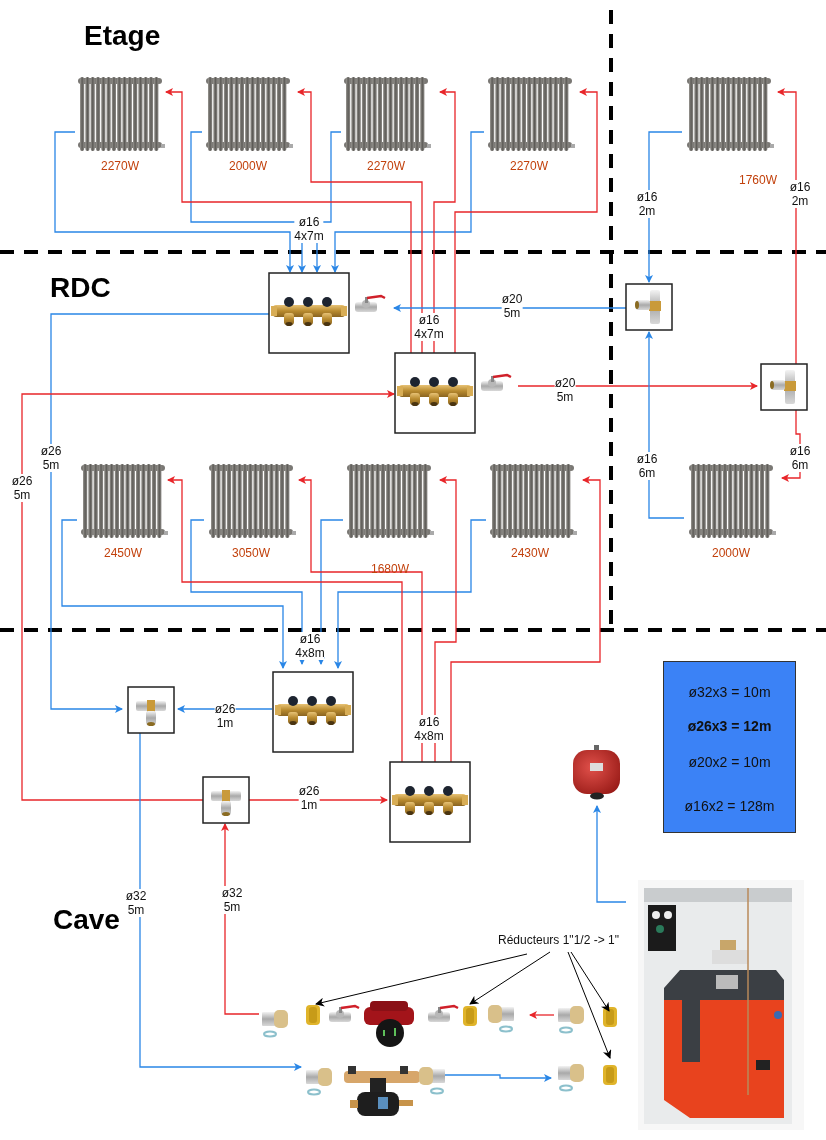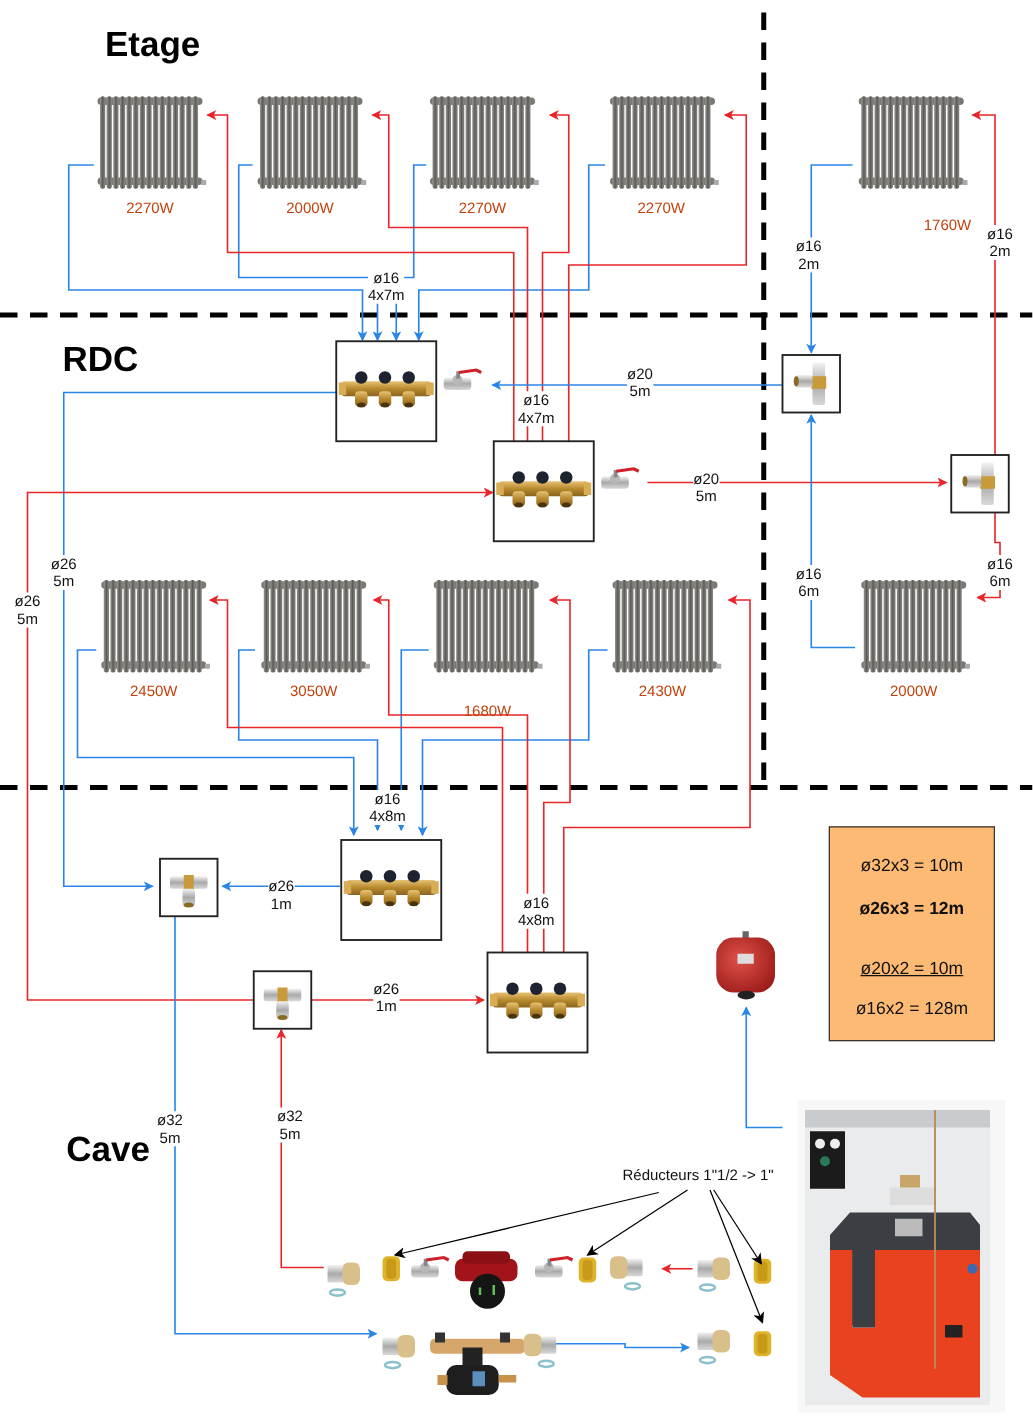--- a/index.html
+++ b/index.html
@@ -1,21 +1,21 @@
 <!DOCTYPE html>
 <html><head>
 <meta charset="utf-8">
 <style>
   html, body { margin:0; padding:0; background:#ffffff; }
   body { width:826px; height:1140px; position:relative; overflow:hidden; font-family:"Liberation Sans", sans-serif; }
   #diagram { position:absolute; left:0; top:0; width:826px; height:1140px; }
   .zone-title { position:absolute; font-family:"Liberation Sans", sans-serif; font-weight:bold; font-size:28px; color:#000; }
   .lbl { position:absolute; font-family:"Liberation Sans", sans-serif; font-size:12px; color:#111; text-align:center; line-height:14px; background:#fff; white-space:nowrap; transform:translateX(-50%); }
   .rad-lbl { position:absolute; font-family:"Liberation Sans", sans-serif; font-size:12px; color:#c2410c; text-align:center; width:90px; transform:translateX(-50%); }
-  .summary { position:absolute; left:663px; top:661px; width:131px; height:170px; border:1.5px solid #333; background:#fdba74; }
+  .summary { position:absolute; left:663px; top:661px; width:131px; height:170px; border:1.5px solid #333; background:#3b82f6; }
   .summary div { position:absolute; left:0; width:131px; text-align:center; font-size:14px; color:#111; }
   .reduc-lbl { position:absolute; left:498px; top:933px; font-size:12px; color:#111; white-space:nowrap; }
 </style>
 </head>
 <body>
 
 <svg id="diagram" xmlns="http://www.w3.org/2000/svg" width="826" height="1140" viewBox="0 0 826 1140">
   <defs>
     <marker id="arR" markerWidth="8" markerHeight="8" refX="7" refY="4" orient="auto" markerUnits="userSpaceOnUse">
       <path d="M0,0 L8,4 L0,8 L2,4 z" fill="#e8262a"></path>
@@ -297,15 +297,15 @@
 <div class="lbl" style="left:225px;top:702px;"><span>ø26</span><br><span>1m</span></div>
 <div class="lbl" style="left:309px;top:784px;"><span>ø26</span><br><span>1m</span></div>
 <div class="lbl" style="left:136px;top:889px;"><span>ø32</span><br><span>5m</span></div>
 <div class="lbl" style="left:232px;top:886px;"><span>ø32</span><br><span>5m</span></div>
 
 <div class="reduc-lbl">Réducteurs 1"1/2 -&gt; 1"</div>
 
 <div class="summary">
   <div style="top:22px;">ø32x3 = 10m</div>
   <div style="top:56px;font-weight:bold;">ø26x3 = 12m</div>
-  <div style="top:104px;text-decoration:underline;">ø20x2 = 10m</div>
+  <div style="top:92px;">ø20x2 = 10m</div>
   <div style="top:136px;">ø16x2 = 128m</div>
 </div>
 
 </body></html>

